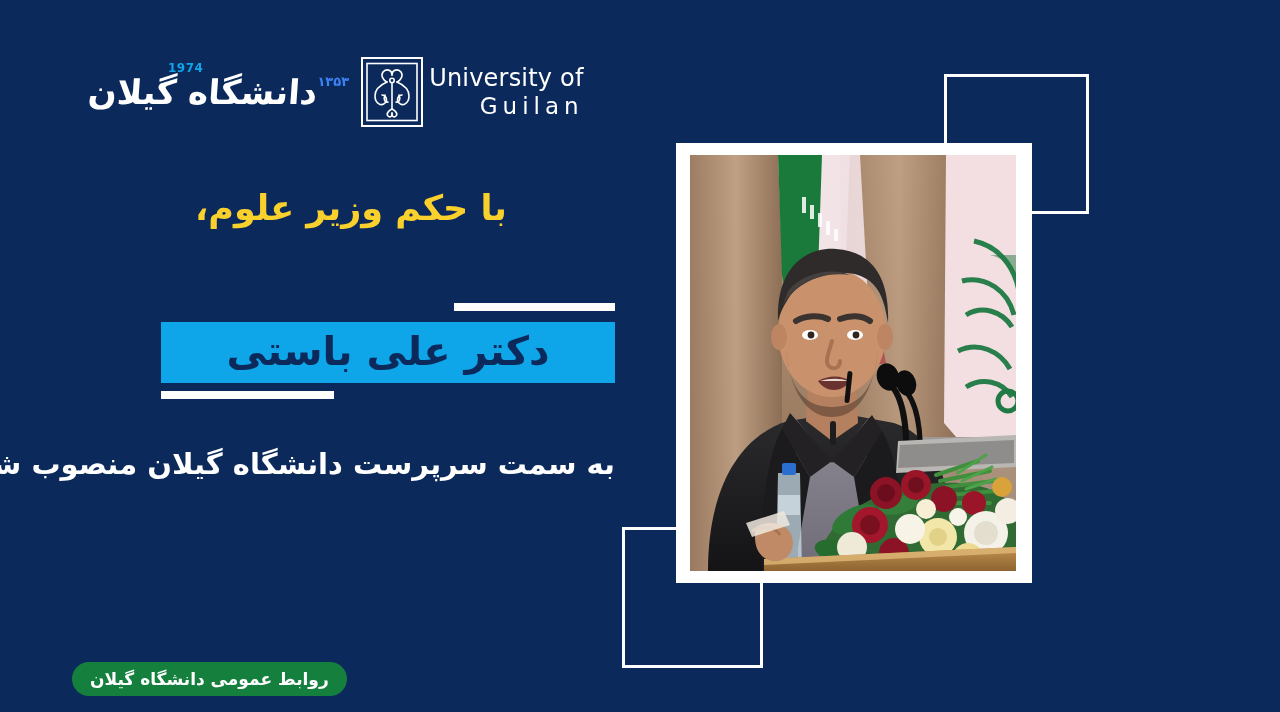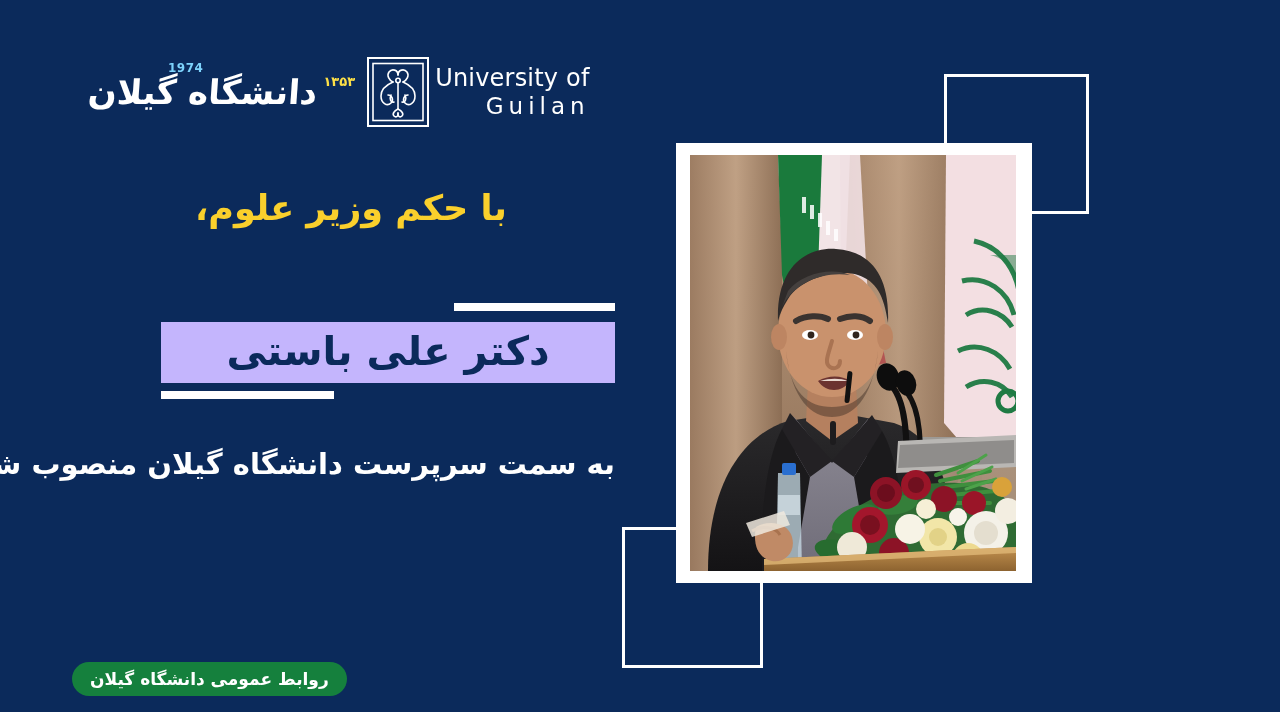--- a/index.html
+++ b/index.html
@@ -34,24 +34,24 @@
     color: #ffffff;
     font-size: 34px;
     line-height: 1;
     font-weight: 700;
     letter-spacing: 0.5px;
     white-space: nowrap;
     transform: skewX(-4deg);
     font-family: "DejaVu Sans", "Liberation Sans", sans-serif;
   }
   .logo-year-fa {
-    color: #fde047;
+    color: #3b82f6;
     font-size: 13px;
     font-weight: 700;
-    margin: 0 6px 22px 6px;
+    margin: 0 6px 22px 0;
     letter-spacing: 1px;
   }
   .logo-emblem {
     position: relative;
     width: 58px;
     height: 66px;
     border: 2px solid #ffffff;
     margin: 0 6px;
     flex: none;
   }
@@ -72,21 +72,21 @@
   .logo-en .ln2 {
     font-size: 23px;
     font-weight: 400;
     letter-spacing: 5px;
     white-space: nowrap;
   }
   .logo-year-en {
     position: absolute;
     left: 80px;
     top: 16px;
-    color: #7dd3fc;
+    color: #0ea5e9;
     font-size: 12px;
     font-weight: 700;
     letter-spacing: 0.5px;
     direction: ltr;
   }
 
   
   .kicker {
     position: absolute;
     right: 665px;
@@ -107,21 +107,21 @@
   }
   .dash-top   { left: 454px; top: 303px;  width: 161px; }
   .dash-bottom{ left: 161px; top: 391px;  width: 173px; }
 
   .name-banner {
     position: absolute;
     left: 161px;
     top: 322px;
     width: 454px;
     height: 61px;
-    background: #c4b5fd;
+    background: #0ea5e9;
     display: flex;
     align-items: center;
     justify-content: center;
     direction: rtl;
   }
   .name-banner .name-text {
     color: #0b2a5b;
     font-size: 40px;
     font-weight: 700;
     line-height: 1;

